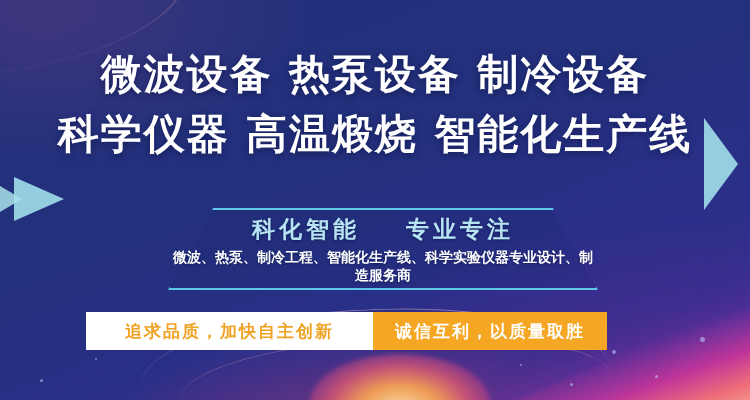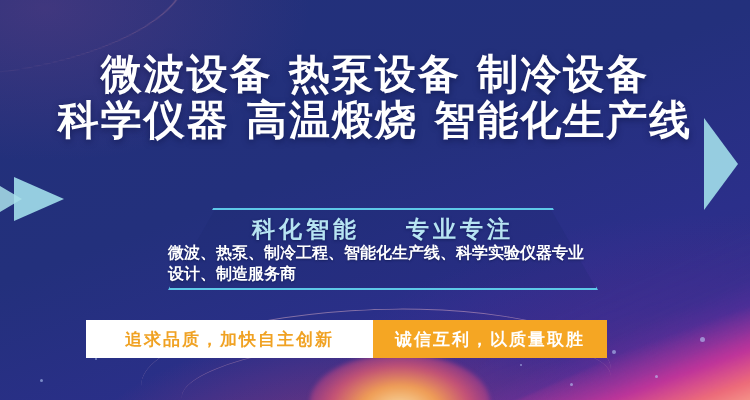--- a/index.html
+++ b/index.html
@@ -107,21 +107,21 @@
   }
   
   .headline{
     position:absolute;left:0;right:0;top:52px;text-align:center;
     color:#ffffff;font-weight:bold;line-height:1.12;
     letter-spacing:2px;
     text-shadow:0 2px 6px rgba(10,15,60,0.55);
     font-family:"DejaVu Sans","Liberation Sans",sans-serif;
   }
   .headline .l1{display:block;font-size:41px;}
-  .headline .l2{display:block;font-size:41px;margin-top:0;}
+  .headline .l2{display:block;font-size:41px;margin-top:14px;}
   
   .trapwrap{position:absolute;left:168px;top:208px;width:430px;height:82px;}
   .trap{
     position:absolute;inset:0;
     border:2px solid #5ec8e8;
     clip-path:polygon(0% 100%, 10.5% 0%, 89.5% 0%, 100% 100%);
     background:transparent;
   }
   .trap-inner{
     position:absolute;inset:2px;
@@ -129,27 +129,27 @@
     background:rgba(28,40,110,0.22);
   }
   .trap-title{
     position:absolute;left:0;right:0;top:6px;text-align:center;
     color:#b7e4f2;font-size:23px;font-weight:bold;letter-spacing:4px;
     font-family:"DejaVu Sans","Liberation Sans",sans-serif;
     text-shadow:0 1px 3px rgba(10,20,70,0.6);
   }
   .trap-title .gap{display:inline-block;width:22px;}
   .trap-sub{
-    position:absolute;left:0;right:0;bottom:5px;text-align:left;
-    color:#ffffff;font-size:16px;font-weight:bold;letter-spacing:0px;
+    position:absolute;left:0;right:0;bottom:5px;text-align:center;
+    color:#ffffff;font-size:14px;font-weight:bold;letter-spacing:0px;
     font-family:Liberation Sans, sans-serif;
     text-shadow:0 1px 2px rgba(10,20,70,0.6);
   }
   
-  .btnrow{position:absolute;left:86px;top:320px;display:flex;height:38px;}
+  .btnrow{position:absolute;left:86px;top:312px;display:flex;height:38px;}
   .btn{
     display:flex;align-items:center;justify-content:center;
     font-size:17px;font-weight:bold;letter-spacing:2px;
     font-family:"DejaVu Sans","Liberation Sans",sans-serif;
     box-sizing:border-box;
   }
   .btn-left{width:287px;background:#ffffff;color:#f0a223;}
   .btn-right{width:234px;background:#f5a623;color:#ffffff;}
 </style>
 </head>

